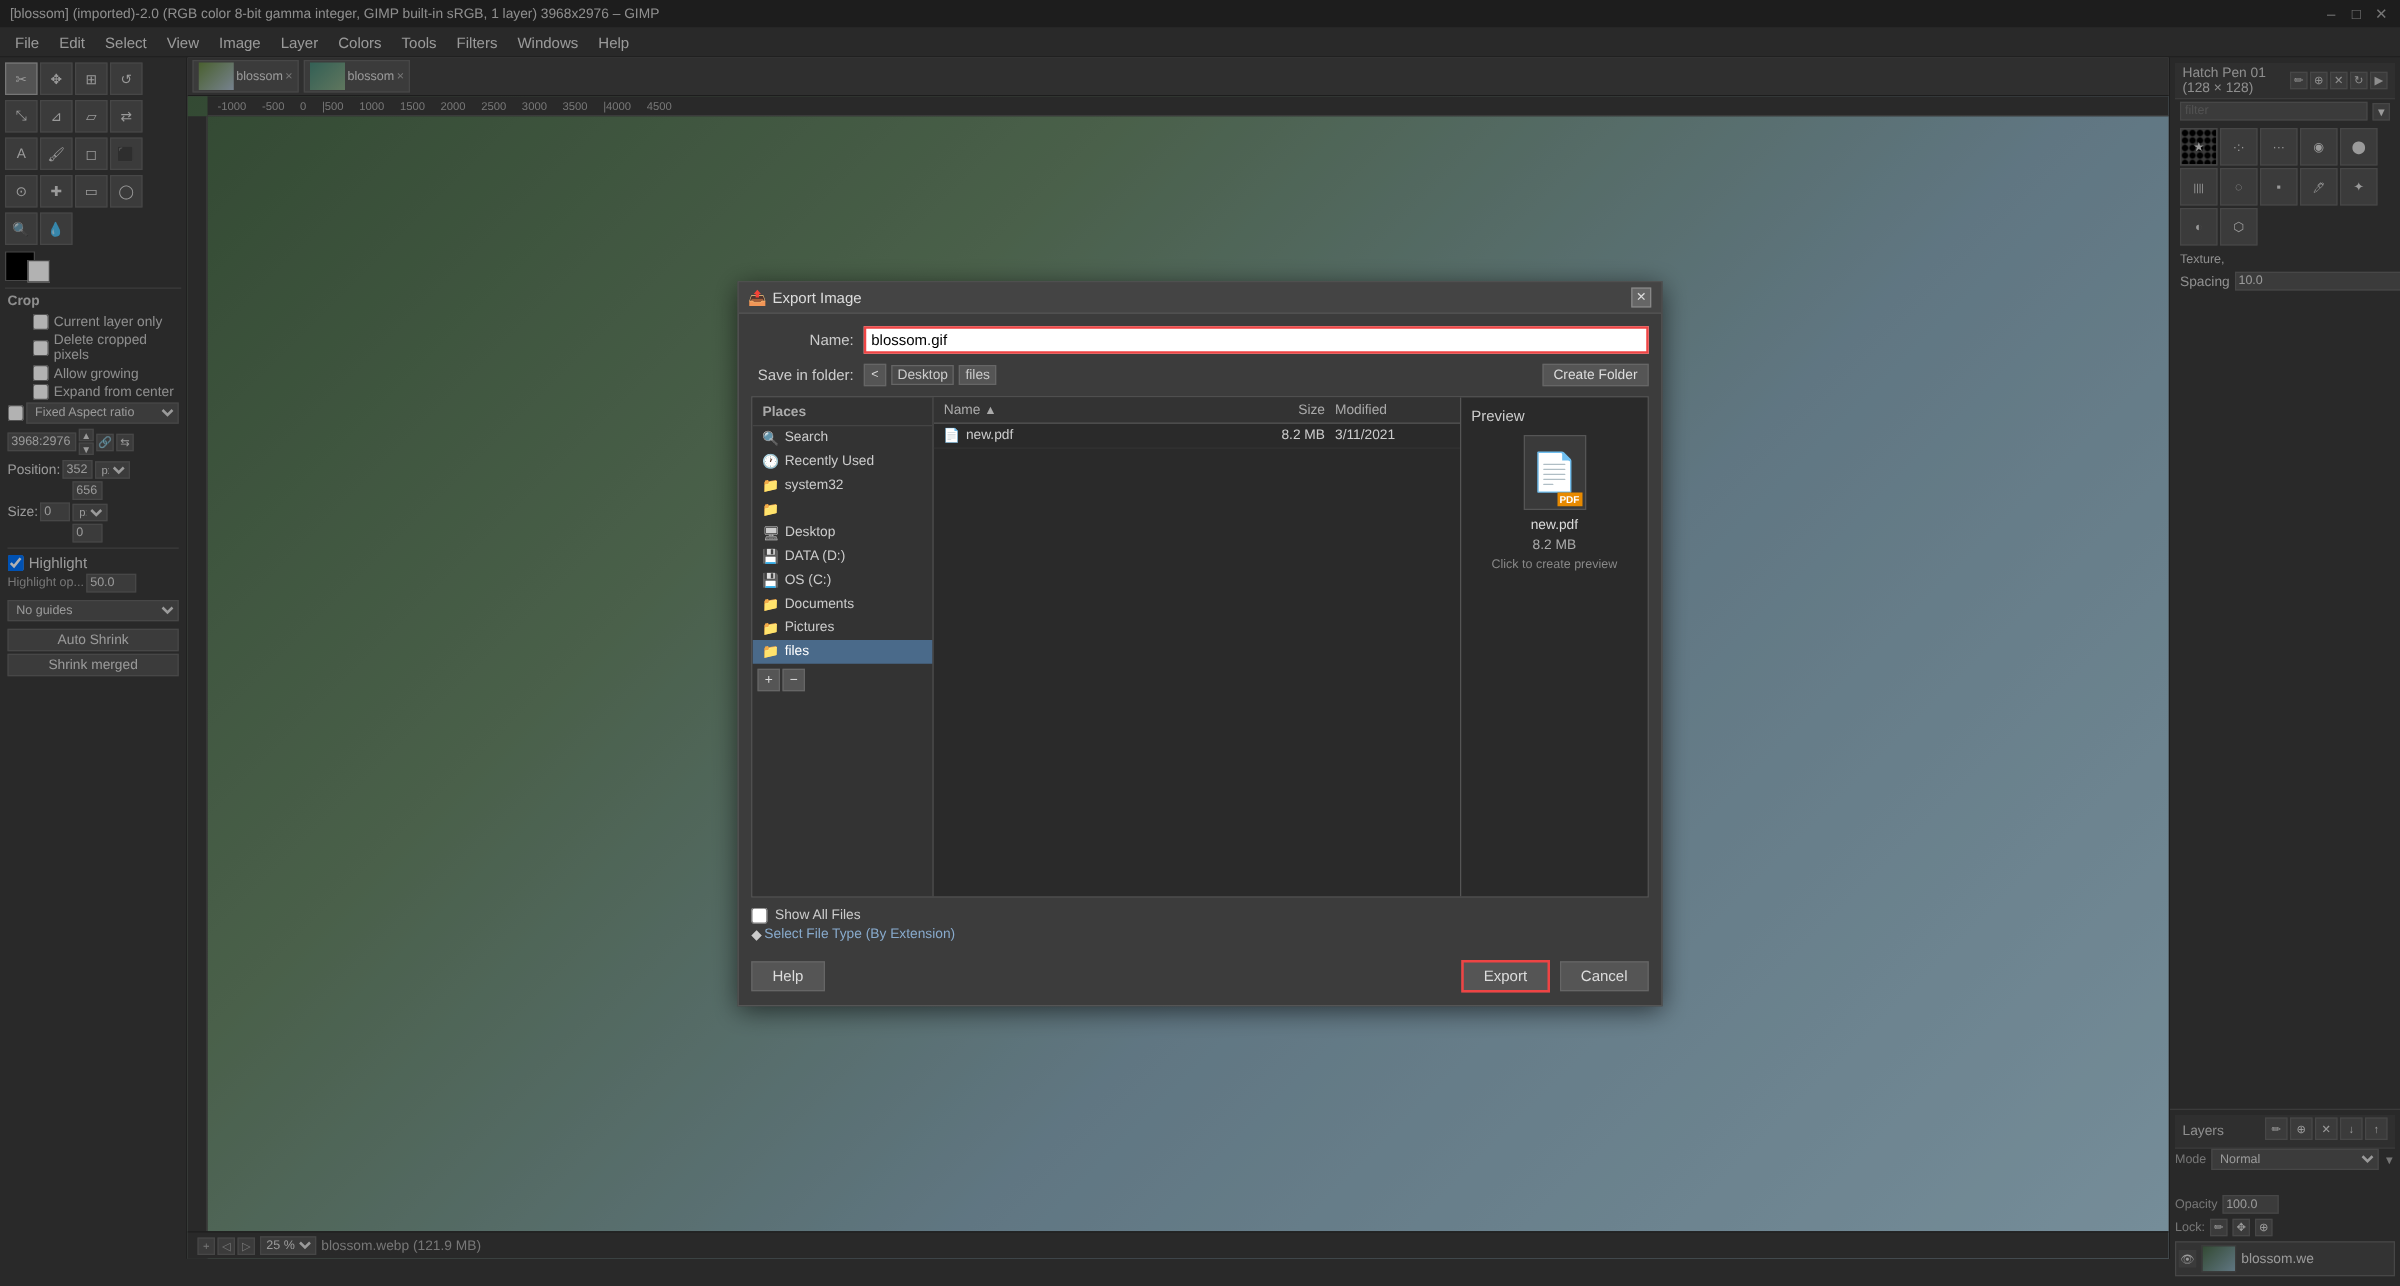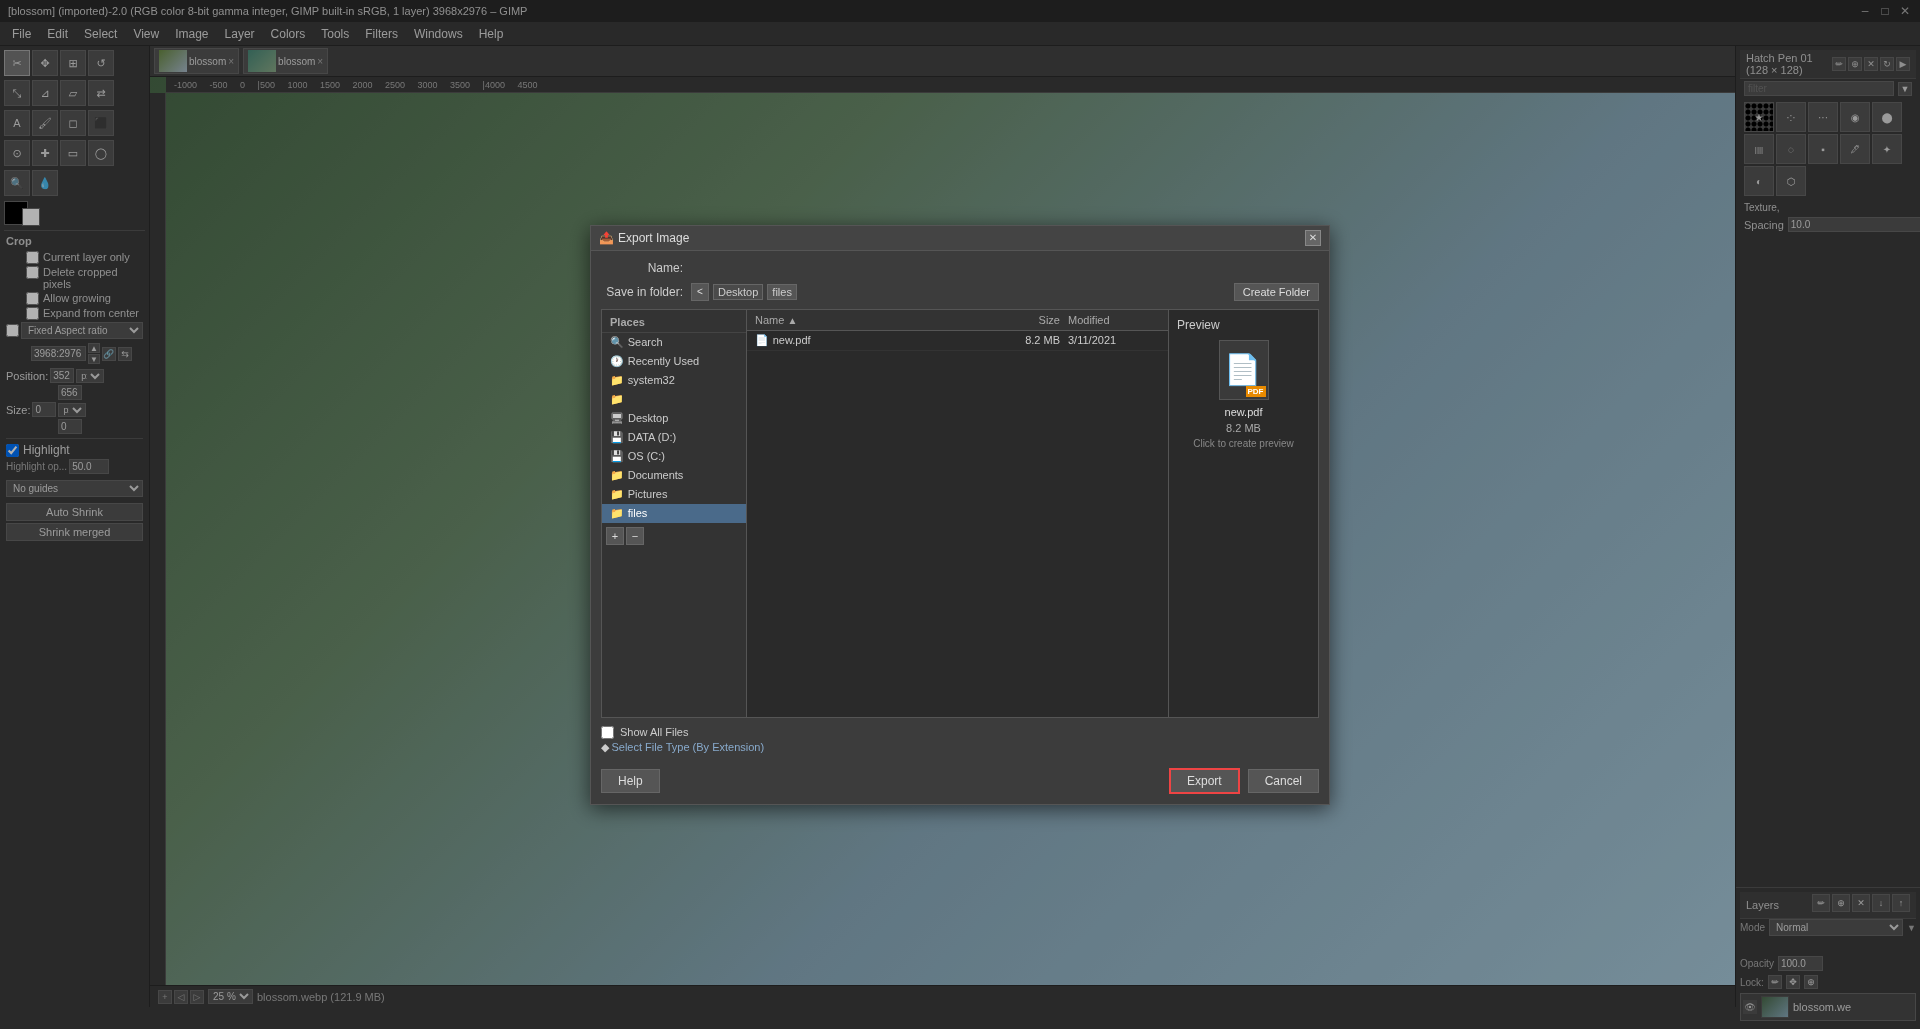--- a/index.html
+++ b/index.html
@@ -91,21 +91,21 @@
     }
     .tool-btn.active { background: #777; border-color: #aaa; }
 
     
     #crop-options {
       padding: 4px 2px;
       border-top: 1px solid #555;
     }
     .option-row {
       display: flex;
-      align-items: flex-start;
+      align-items: center;
       margin-bottom: 2px;
       font-size: 11px;
       padding-left: 20px;
     }
     .option-row input[type=checkbox] { margin-right: 4px; }
     .option-label { color: #ccc; font-size: 11px; }
 
     .dropdown-row {
       display: flex;
       align-items: center;
@@ -126,21 +126,20 @@
       gap: 2px;
       margin-bottom: 4px;
     }
     .dims-input {
       background: #555;
       color: #ddd;
       border: 1px solid #666;
       font-size: 10px;
       width: 55px;
       padding: 1px 2px;
-      margin-left: 25px;
     }
 
     .pos-row {
       display: flex;
       align-items: center;
       gap: 2px;
       margin-bottom: 2px;
       font-size: 11px;
     }
     .pos-input {
@@ -970,20 +969,21 @@
         <span>📤</span>
         <span>Export Image</span>
       </div>
       <div id="export-close-btn">✕</div>
     </div>
 
     <div id="export-content">
 
       <div class="export-row">
         <span class="export-label">Name:</span>
+        <input id="name-input" type="text" value="blossom.gif" style="">
       </div>
 
       <div class="export-row">
         <span class="export-label">Save in folder:</span>
         <div class="folder-nav">
           <div class="folder-nav-btn">&lt;</div>
           <span class="breadcrumb-item">Desktop</span>
           <span class="breadcrumb-item active">files</span>
         </div>
         <button class="create-folder-btn">Create Folder</button>

